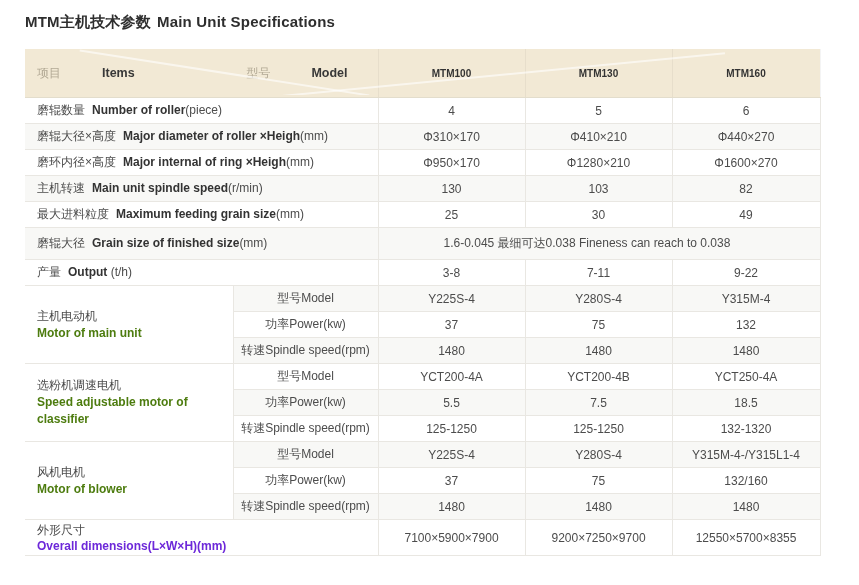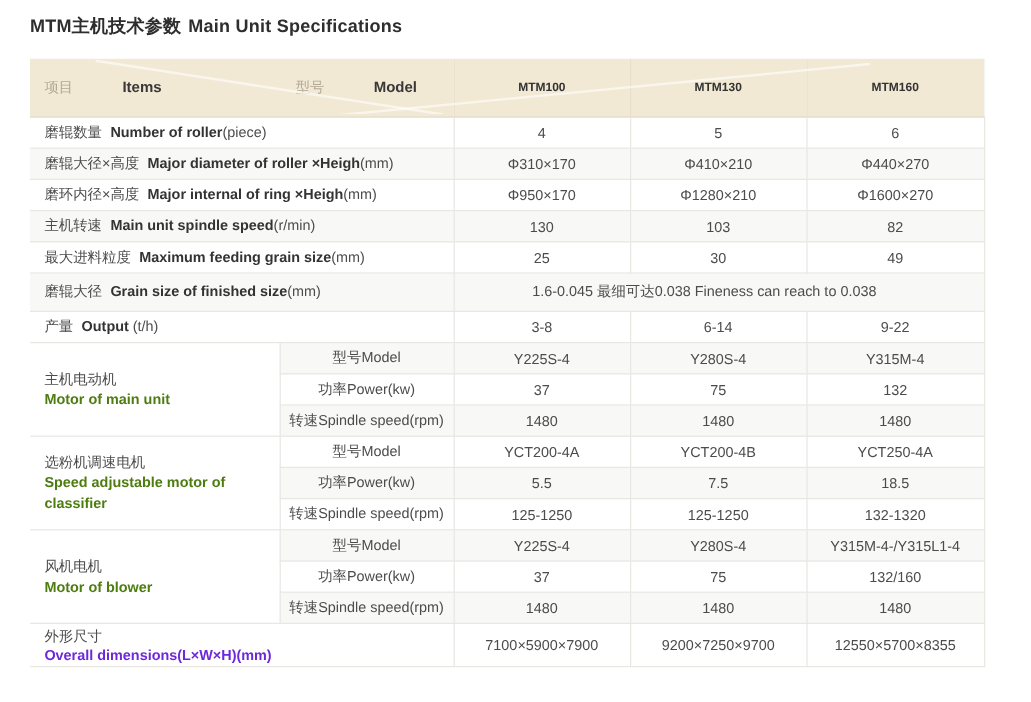--- a/index.html
+++ b/index.html
@@ -144,21 +144,21 @@
         <td class="val">30</td>
         <td class="val">49</td>
       </tr>
       <tr class="row-fineness">
         <td class="lbl" colspan="2"><span class="zh">磨辊大径</span><span class="en">Grain size of finished size</span><span class="suf">(mm)</span></td>
         <td class="val-merged" colspan="3">1.6-0.045 最细可达0.038 Fineness can reach to 0.038</td>
       </tr>
       <tr>
         <td class="lbl" colspan="2"><span class="zh">产量</span><span class="en">Output</span><span class="suf"> (t/h)</span></td>
         <td class="val">3-8</td>
-        <td class="val">6-14</td>
+        <td class="val">7-11</td>
         <td class="val">9-22</td>
       </tr>
 
       <tr>
         <td class="section-lbl" rowspan="3">
             <span class="sec-zh">主机电动机</span>
             <span class="sec-en">Motor of main unit</span>
           </td>
         <td class="sub-lbl">型号Model</td>
         <td class="val">Y225S-4</td>

